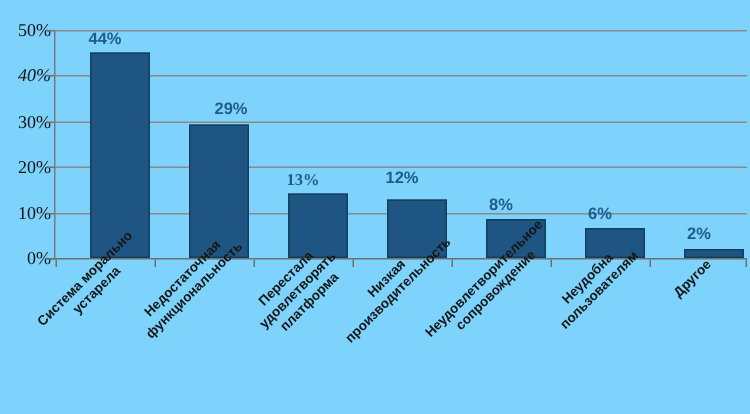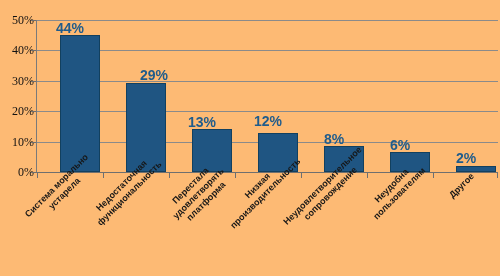--- a/index.html
+++ b/index.html
@@ -11,21 +11,21 @@
     width: 500px;
     height: 276px;
     overflow: hidden;
     font-family: "Liberation Sans", sans-serif;
   }
 
   #chart-root {
     position: relative;
     width: 500px;
     height: 276px;
-    background: #fdba74;
+    background: #7dd3fc;
   }
 
   
   .y-tick {
     position: absolute;
     right: 466px;           
     width: 34px;
     text-align: right;
     font-family: "Liberation Serif", serif;
     font-size: 12px;
@@ -90,21 +90,21 @@
   .bar {
     position: absolute;
     bottom: 0;
     background: #1f5582;
     border: 1px solid #12405f;
     box-sizing: border-box;
   }
 
   .bar-label {
     position: absolute;
-    font-size: 14px;
+    font-size: 11px;
     font-weight: bold;
     color: #1f5c8c;
     text-align: center;
     line-height: 1;
     white-space: nowrap;
   }
 
   
   .cat-label {
     position: absolute;
@@ -118,21 +118,21 @@
     transform-origin: 50% 0%;
     letter-spacing: 0px;
   }
 </style>
 </head>
 <body>
 
 <div id="chart-root">
 
   <div class="y-tick" style="top:20px;">50%</div>
-  <div class="y-tick" style="top:50.4px;">40%</div>
+  <div class="y-tick" style="top:50.4px;font-style:italic;">40%</div>
   <div class="y-tick" style="top:80.8px;padding-left:48px;">30%</div>
   <div class="y-tick" style="top:111.2px;margin-left:20px;">20%</div>
   <div class="y-tick" style="top:141.6px;">10%</div>
   <div class="y-tick" style="top:172px;">0%</div>
 
   <div class="y-tickmark" style="top:20px;"></div>
   <div class="y-tickmark" style="top:50px;"></div>
   <div class="y-tickmark" style="top:81px;"></div>
   <div class="y-tickmark" style="top:111px;"></div>
   <div class="y-tickmark" style="top:142px;"></div>
@@ -161,21 +161,21 @@
   <div class="x-tickmark" style="left:103px;"></div>
   <div class="x-tickmark" style="left:169px;"></div>
   <div class="x-tickmark" style="left:235px;"></div>
   <div class="x-tickmark" style="left:301px;"></div>
   <div class="x-tickmark" style="left:367px;"></div>
   <div class="x-tickmark" style="left:433px;"></div>
   <div class="x-tickmark" style="left:497px;"></div>
 
   <div class="bar-label" style="left:50px;  top:21px; width:40px;">44%</div>
   <div class="bar-label" style="left:134px; top:68px; width:40px;">29%</div>
-  <div class="bar-label" style="left:182px; top:115px; width:40px;">13%</div>
+  <div class="bar-label" style="left:182px; top:115px; width:40px;font-family:Liberation Serif, serif;">13%</div>
   <div class="bar-label" style="left:248px; top:114px; width:40px;">12%</div>
   <div class="bar-label" style="left:314px; top:132px; width:40px;">8%</div>
   <div class="bar-label" style="left:380px; top:138px; width:40px;">6%</div>
   <div class="bar-label" style="left:446px; top:151px; width:40px;">2%</div>
 
   <div class="cat-label" style="left:6px;   top:182px; width:94px;">Система морально
 устарела</div>
   <div class="cat-label" style="left:66px;  top:182px; width:104px;">Недостаточная
 функциональность</div>
   <div class="cat-label" style="left:146px; top:182px; width:82px;">Перестала

